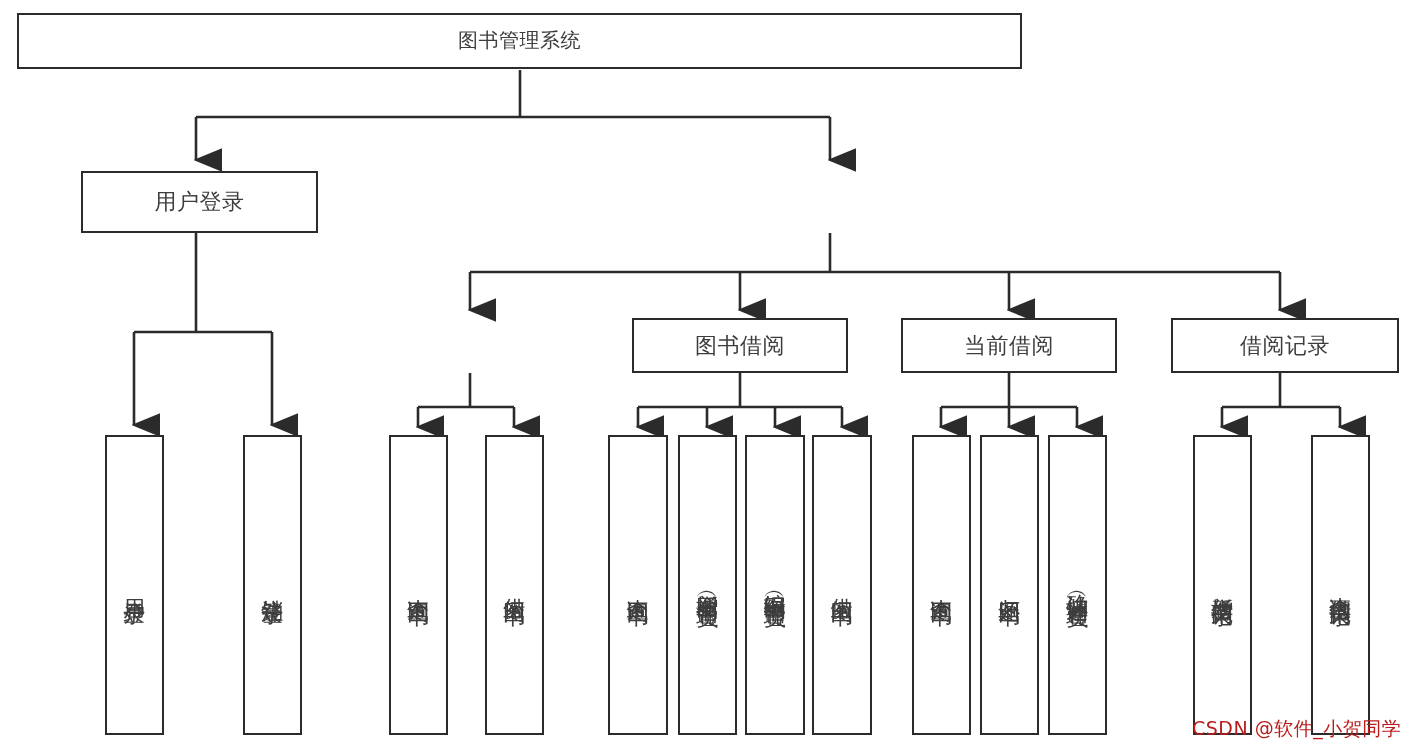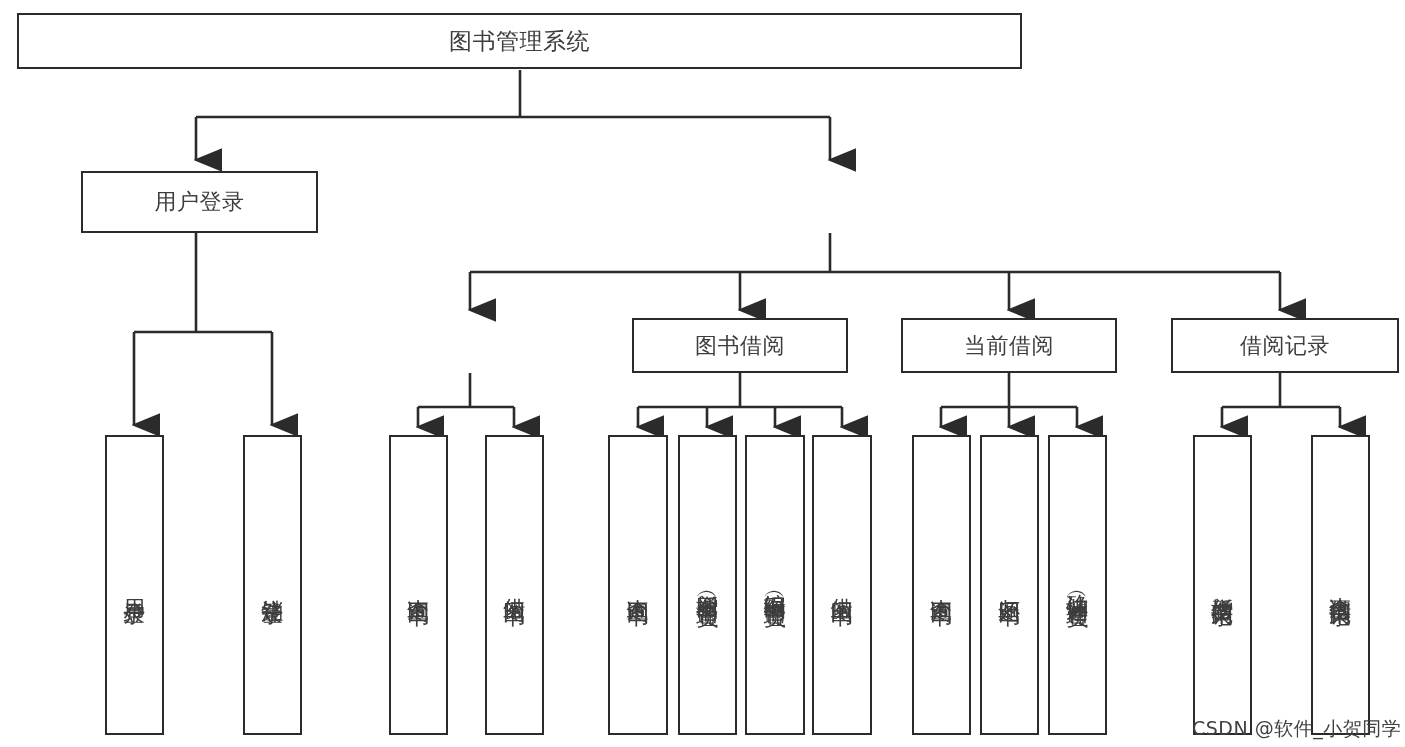--- a/index.html
+++ b/index.html
@@ -40,38 +40,38 @@
     text-align: center;
     line-height: 1.08;
     letter-spacing: 0.5px;
     color: #3d3d3d;
   }
   .node.horiz .label {
     writing-mode: horizontal-tb;
     font-size: 22px;
   }
   .node.root .label {
-    font-size: 23px;
+    font-size: 20px;
   }
   .node.vert {
     align-items: center;
     justify-content: center;
   }
   .node.vert .label {
     writing-mode: vertical-rl;
     text-orientation: upright;
     font-size: 22px;
     line-height: 1.25;
     letter-spacing: 2px;
     max-height: 100%;
   }
   .watermark {
     position: absolute;
     font-size: 19px;
-    color: #404040;
+    color: #b91c1c;
     white-space: nowrap;
     letter-spacing: 0.5px;
     font-family: "DejaVu Sans", "Liberation Sans", sans-serif;
   }
 </style>
 </head>
 <body>
 
 <div id="canvas">
 

